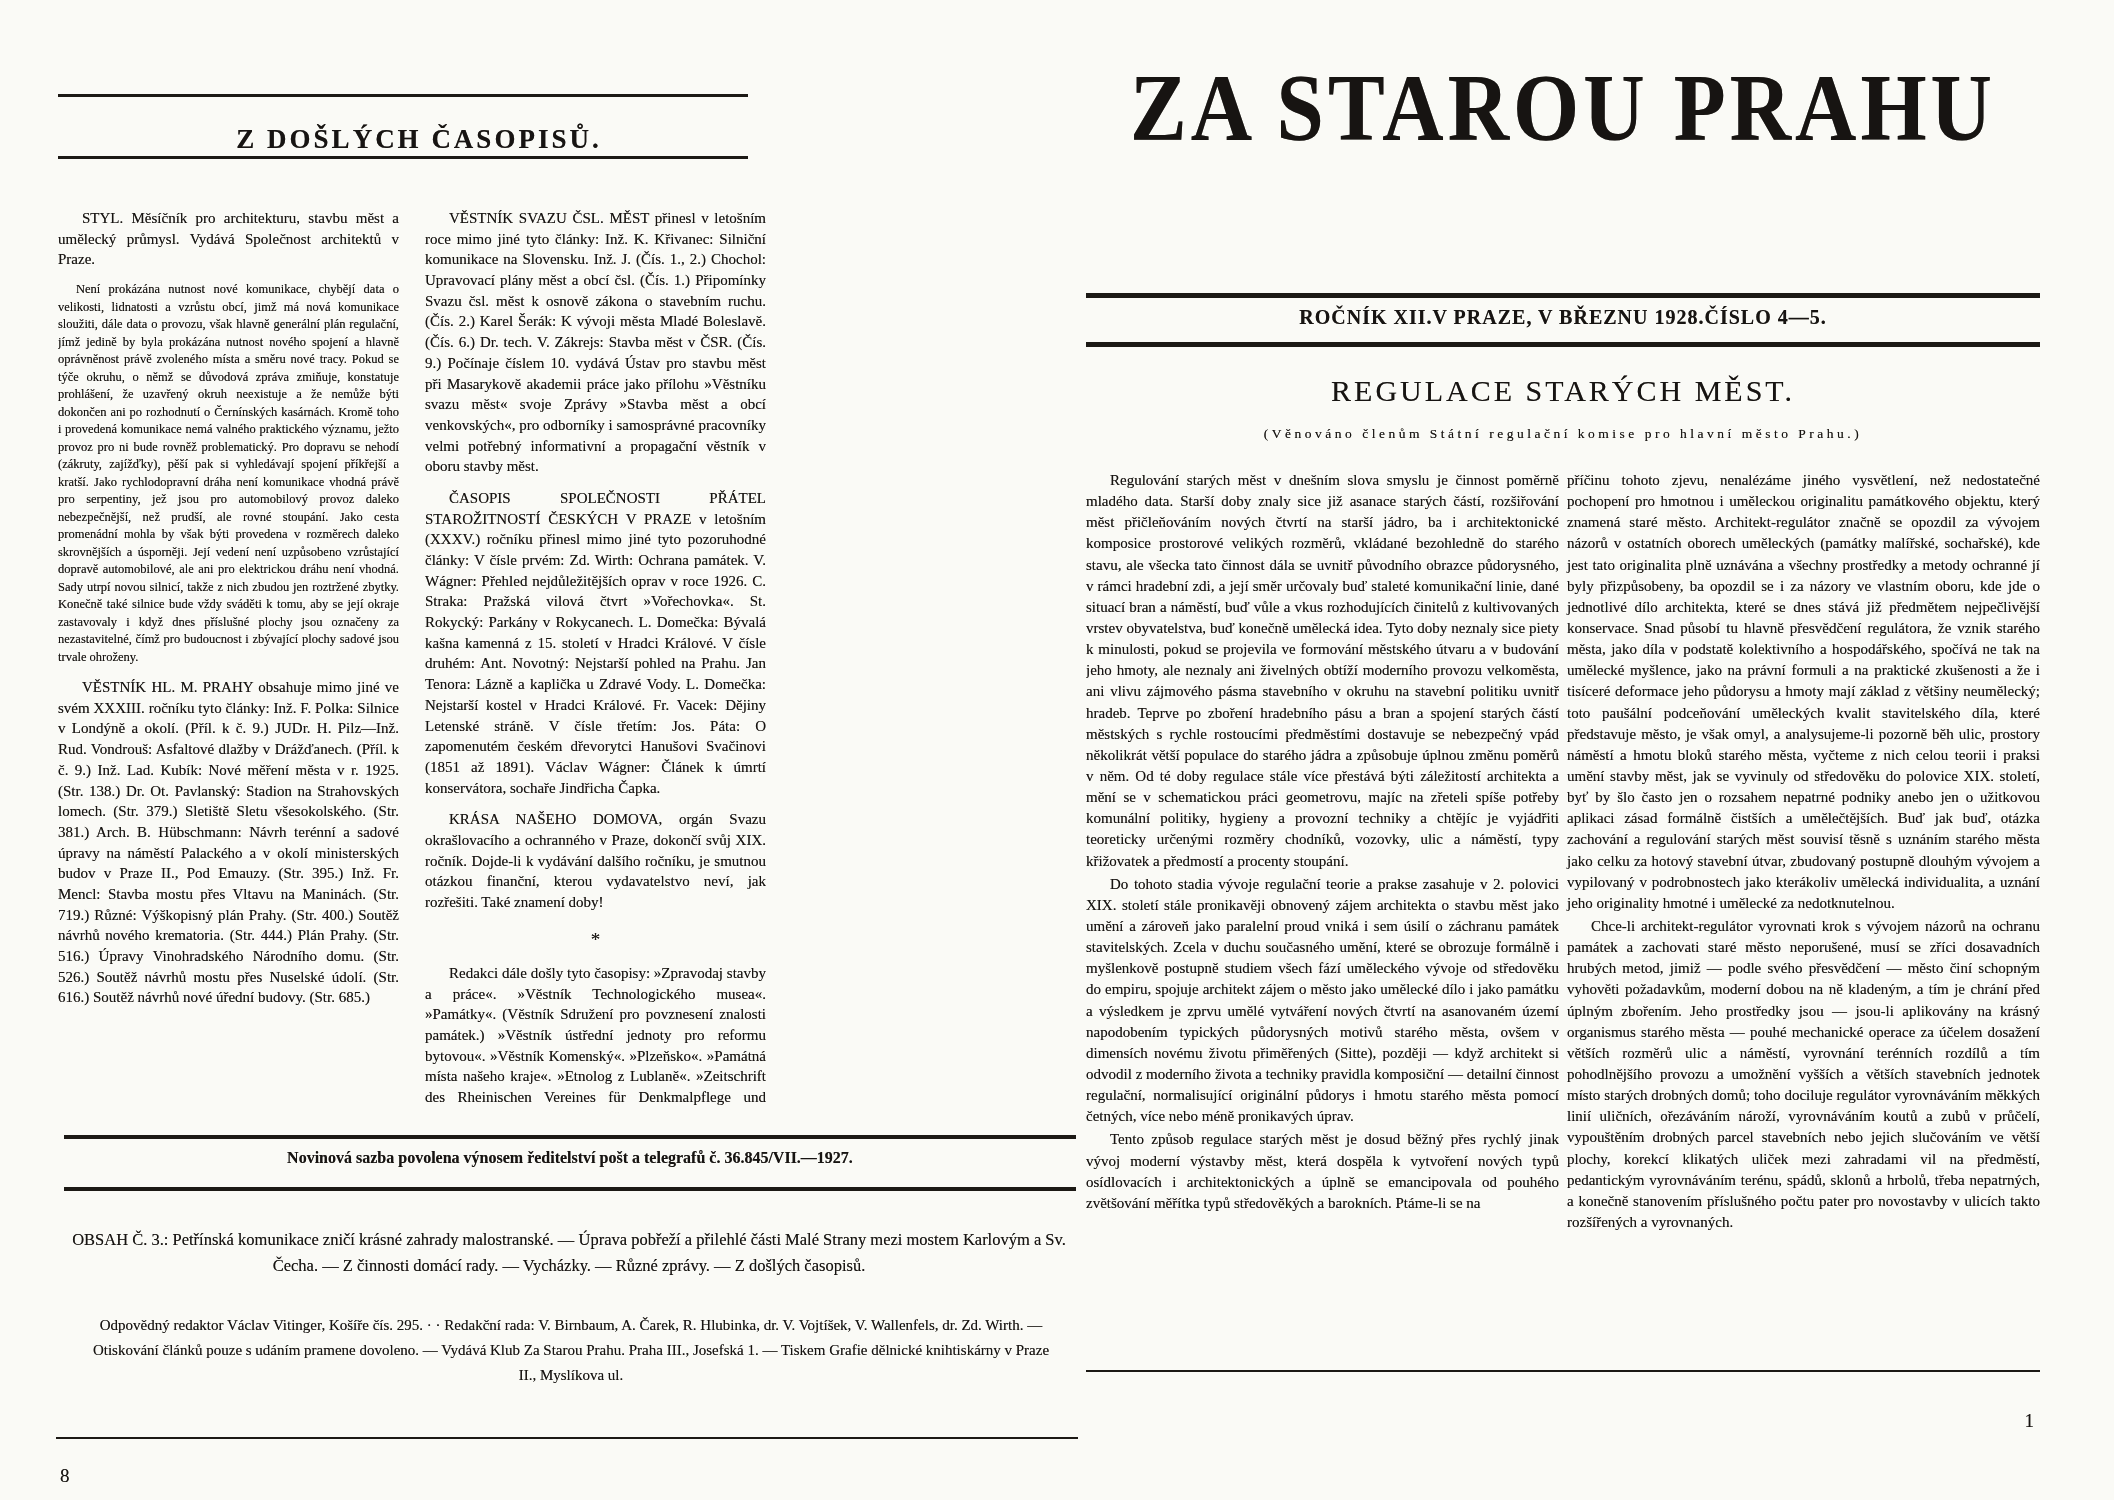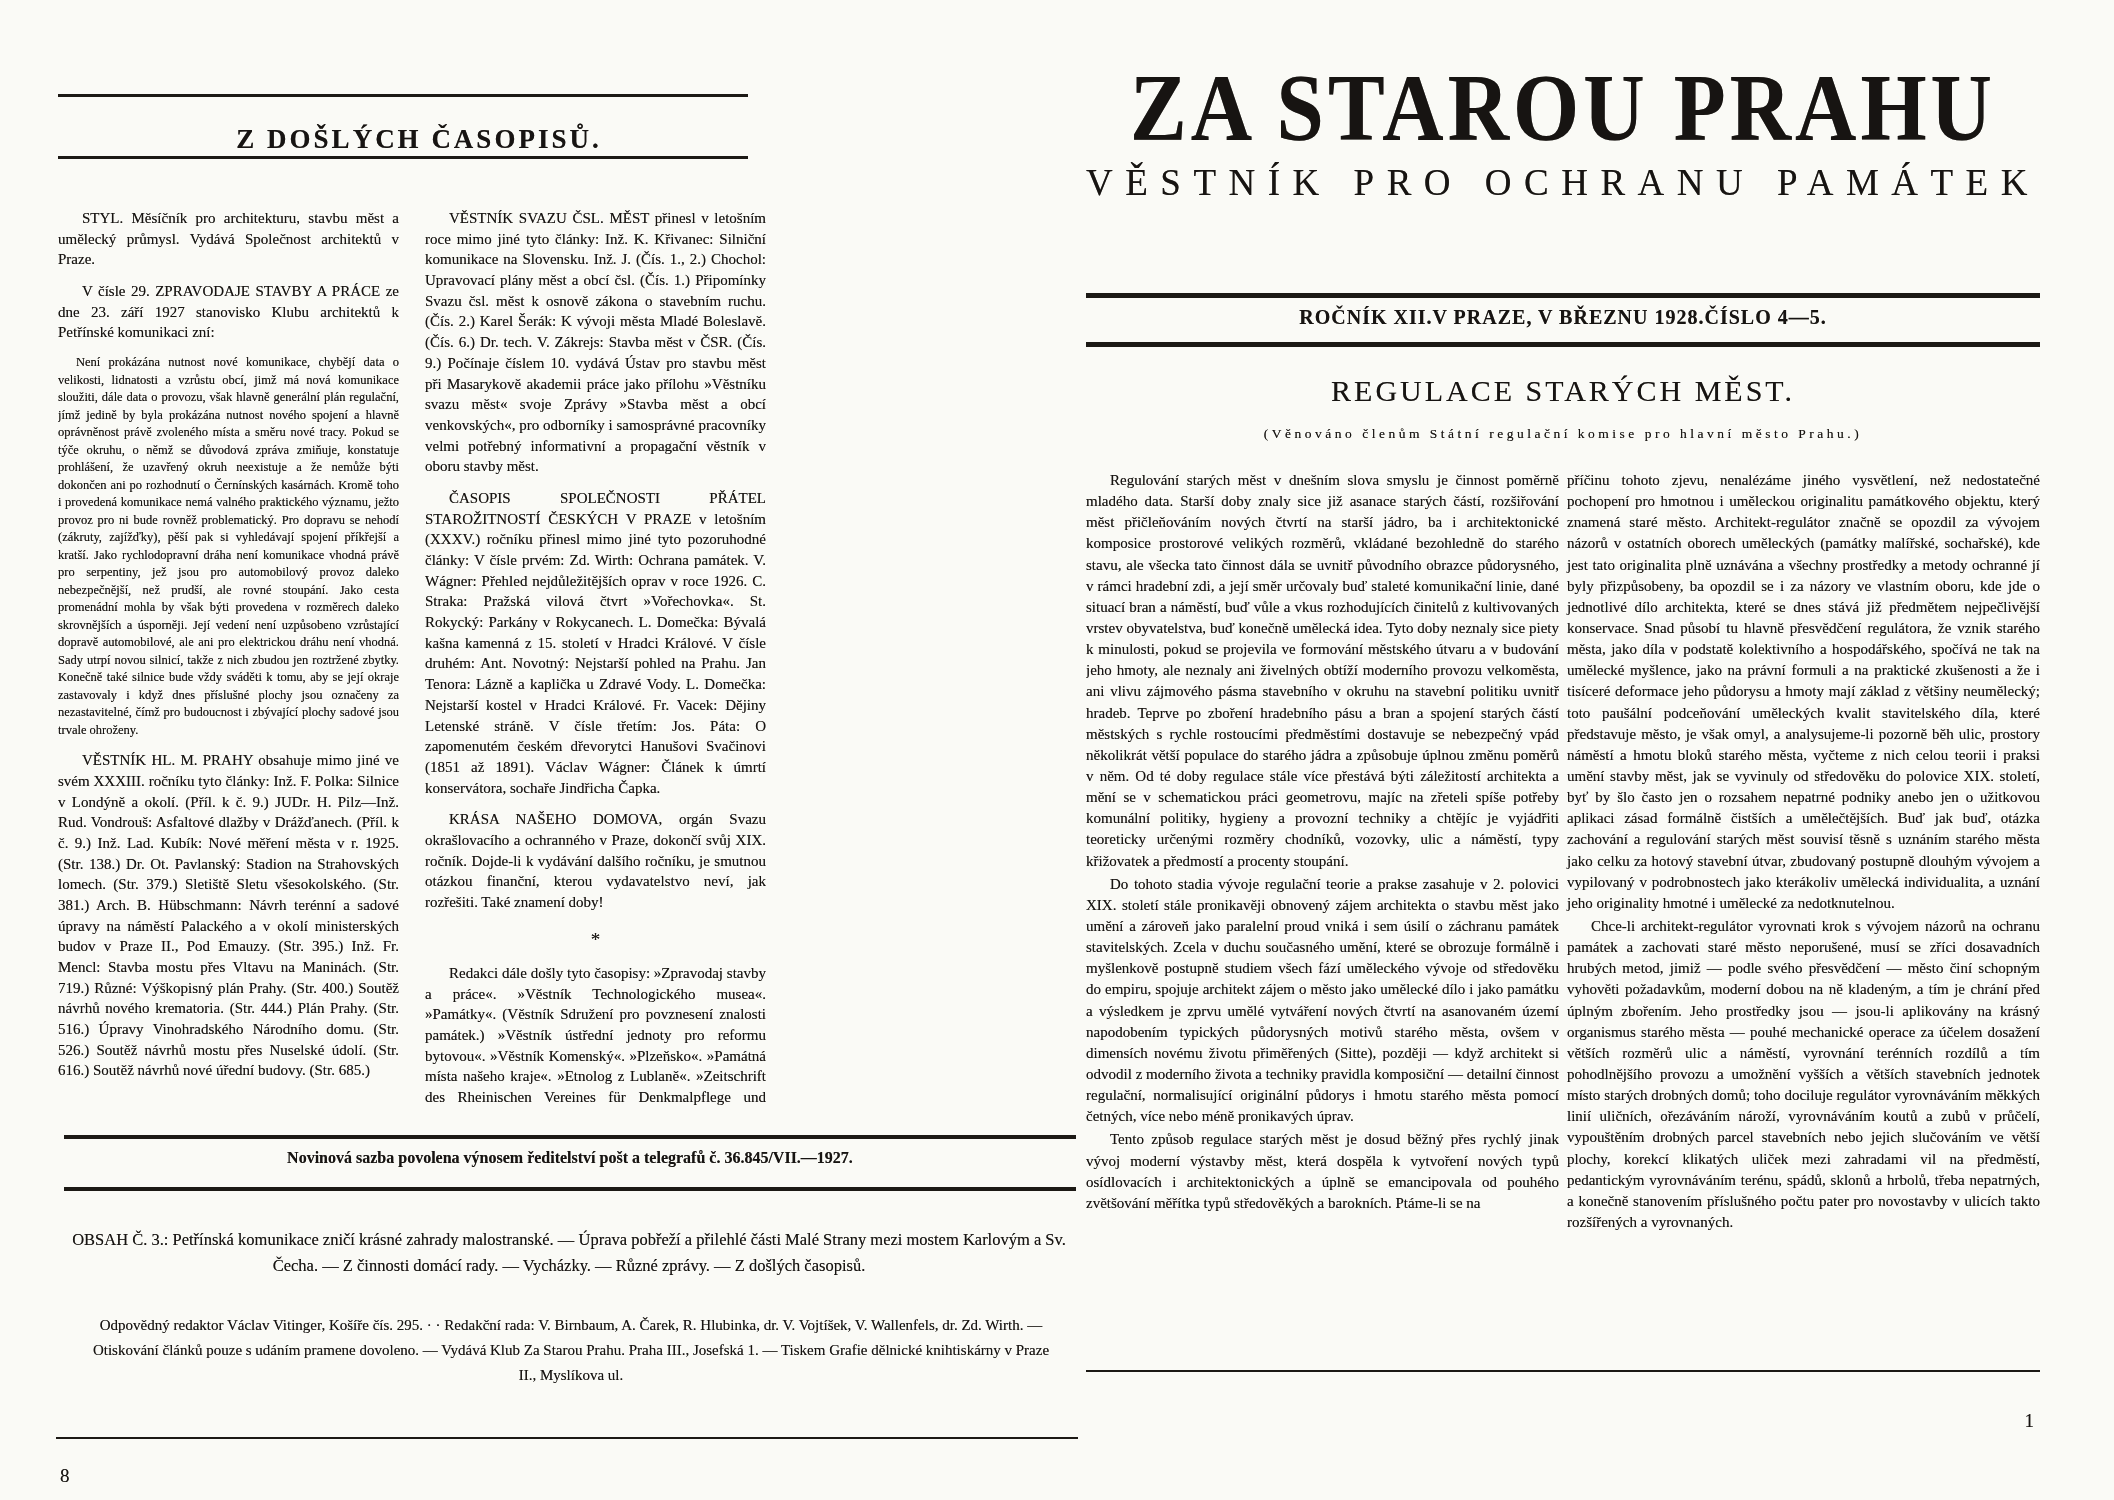--- a/index.html
+++ b/index.html
@@ -96,21 +96,20 @@
 <body>
 
 <section class="page-left">
   <div class="rule pl-head-rule1"></div>
   <h2 class="pl-header ink">Z DOŠLÝCH ČASOPISŮ.</h2>
   <div class="rule pl-head-rule2"></div>
 
   <div class="pl-columns ink">
     <div class="col">
         <p class="para">STYL. Měsíčník pro architekturu, stavbu měst a umělecký průmysl. Vydává Společnost architektů v Praze.</p>
-        <p class="para">V čísle 29. ZPRAVODAJE STAVBY A PRÁCE ze dne 23. září 1927 stanovisko Klubu architektů k Petřínské komunikaci zní:</p>
         <p class="para petit">Není prokázána nutnost nové komunikace, chybějí data o velikosti, lidnatosti a vzrůstu obcí, jimž má nová komunikace sloužiti, dále data o provozu, však hlavně generální plán regulační, jímž jedině by byla prokázána nutnost nového spojení a hlavně oprávněnost právě zvoleného místa a směru nové tracy. Pokud se týče okruhu, o němž se důvodová zpráva zmiňuje, konstatuje prohlášení, že uzavřený okruh neexistuje a že nemůže býti dokončen ani po rozhodnutí o Černínských kasárnách. Kromě toho i provedená komunikace nemá valného praktického významu, ježto provoz pro ni bude rovněž problematický. Pro dopravu se nehodí (zákruty, zajížďky), pěší pak si vyhledávají spojení příkřejší a kratší. Jako rychlodopravní dráha není komunikace vhodná právě pro serpentiny, jež jsou pro automobilový provoz daleko nebezpečnější, než prudší, ale rovné stoupání. Jako cesta promenádní mohla by však býti provedena v rozměrech daleko skrovnějších a úsporněji. Její vedení není uzpůsobeno vzrůstající dopravě automobilové, ale ani pro elektrickou dráhu není vhodná. Sady utrpí novou silnicí, takže z nich zbudou jen roztržené zbytky. Konečně také silnice bude vždy sváděti k tomu, aby se její okraje zastavovaly i když dnes příslušné plochy jsou označeny za nezastavitelné, čímž pro budoucnost i zbývající plochy sadové jsou trvale ohroženy.</p>
         <p class="para">VĚSTNÍK HL. M. PRAHY obsahuje mimo jiné ve svém XXXIII. ročníku tyto články: Inž. F. Polka: Silnice v Londýně a okolí. (Příl. k č. 9.) JUDr. H. Pilz—Inž. Rud. Vondrouš: Asfaltové dlažby v Drážďanech. (Příl. k č. 9.) Inž. Lad. Kubík: Nové měření města v r. 1925. (Str. 138.) Dr. Ot. Pavlanský: Stadion na Strahovských lomech. (Str. 379.) Sletiště Sletu všesokolského. (Str. 381.) Arch. B. Hübschmann: Návrh terénní a sadové úpravy na náměstí Palackého a v okolí ministerských budov v Praze II., Pod Emauzy. (Str. 395.) Inž. Fr. Mencl: Stavba mostu přes Vltavu na Maninách. (Str. 719.) Různé: Výškopisný plán Prahy. (Str. 400.) Soutěž návrhů nového krematoria. (Str. 444.) Plán Prahy. (Str. 516.) Úpravy Vinohradského Národního domu. (Str. 526.) Soutěž návrhů mostu přes Nuselské údolí. (Str. 616.) Soutěž návrhů nové úřední budovy. (Str. 685.)</p>
       </div>
     <div class="col">
         <p class="para">VĚSTNÍK SVAZU ČSL. MĚST přinesl v letošním roce mimo jiné tyto články: Inž. K. Křivanec: Silniční komunikace na Slovensku. Inž. J. (Čís. 1., 2.) Chochol: Upravovací plány měst a obcí čsl. (Čís. 1.) Připomínky Svazu čsl. měst k osnově zákona o stavebním ruchu. (Čís. 2.) Karel Šerák: K vývoji města Mladé Boleslavě. (Čís. 6.) Dr. tech. V. Zákrejs: Stavba měst v ČSR. (Čís. 9.) Počínaje číslem 10. vydává Ústav pro stavbu měst při Masarykově akademii práce jako přílohu »Věstníku svazu měst« svoje Zprávy »Stavba měst a obcí venkovských«, pro odborníky i samosprávné pracovníky velmi potřebný informativní a propagační věstník v oboru stavby měst.</p>
         <p class="para">ČASOPIS SPOLEČNOSTI PŘÁTEL STAROŽITNOSTÍ ČESKÝCH V PRAZE v letošním (XXXV.) ročníku přinesl mimo jiné tyto pozoruhodné články: V čísle prvém: Zd. Wirth: Ochrana památek. V. Wágner: Přehled nejdůležitějších oprav v roce 1926. C. Straka: Pražská vilová čtvrt »Vořechovka«. St. Rokycký: Parkány v Rokycanech. L. Domečka: Bývalá kašna kamenná z 15. století v Hradci Králové. V čísle druhém: Ant. Novotný: Nejstarší pohled na Prahu. Jan Tenora: Lázně a kaplička u Zdravé Vody. L. Domečka: Nejstarší kostel v Hradci Králové. Fr. Vacek: Dějiny Letenské stráně. V čísle třetím: Jos. Páta: O zapomenutém českém dřevorytci Hanušovi Svačinovi (1851 až 1891). Václav Wágner: Článek k úmrtí konservátora, sochaře Jindřicha Čapka.</p>
         <p class="para">KRÁSA NAŠEHO DOMOVA, orgán Svazu okrašlovacího a ochranného v Praze, dokončí svůj XIX. ročník. Dojde-li k vydávání dalšího ročníku, je smutnou otázkou finanční, kterou vydavatelstvo neví, jak rozřešiti. Také znamení doby!</p>
         <p class="para star">*</p>
         <p class="para">Redakci dále došly tyto časopisy: »Zpravodaj stavby a práce«. »Věstník Technologického musea«. »Památky«. (Věstník Sdružení pro povznesení znalosti památek.) »Věstník ústřední jednoty pro reformu bytovou«. »Věstník Komenský«. »Plzeňsko«. »Památná místa našeho kraje«. »Etnolog z Lublaně«. »Zeitschrift des Rheinischen Vereines für Denkmalpflege und Heimatschutz«. »Národní politika«. »Demokratický střed«.</p>
       </div>
@@ -122,21 +121,20 @@
     <div class="rule pl-notice-rule-b"></div>
     <p class="pl-obsah ink">OBSAH Č. 3.: Petřínská komunikace zničí krásné zahrady malostranské. — Úprava pobřeží a přilehlé části Malé Strany mezi mostem Karlovým a Sv. Čecha. — Z činnosti domácí rady. — Vycházky. — Různé zprávy. — Z došlých časopisů.</p>
     <p class="pl-imprint ink">Odpovědný redaktor Václav Vitinger, Košíře čís. 295. · · Redakční rada: V. Birnbaum, A. Čarek, R. Hlubinka, dr. V. Vojtíšek, V. Wallenfels, dr. Zd. Wirth. — Otiskování článků pouze s udáním pramene dovoleno. — Vydává Klub Za Starou Prahu. Praha III., Josefská 1. — Tiskem Grafie dělnické knihtiskárny v Praze II., Myslíkova ul.</p>
     <div class="rule pl-bottom-rule"></div>
     <div class="pl-pagenum ink">8</div>
   </footer>
 </section>
 
 <section class="page-right">
   <h1 class="pr-masthead ink">ZA STAROU PRAHU</h1>
-  <div class="pr-subtitle ink">VĚSTNÍK PRO OCHRANU PAMÁTEK</div>
 
   <div class="rule pr-rule-a"></div>
   <div class="pr-dateline ink">
     <span>ROČNÍK XII.</span>
     <span>V PRAZE, V BŘEZNU 1928.</span>
     <span>ČÍSLO 4—5.</span>
   </div>
   <div class="rule pr-rule-b"></div>
 
   <h3 class="pr-article-title ink">REGULACE STARÝCH MĚST.</h3>

